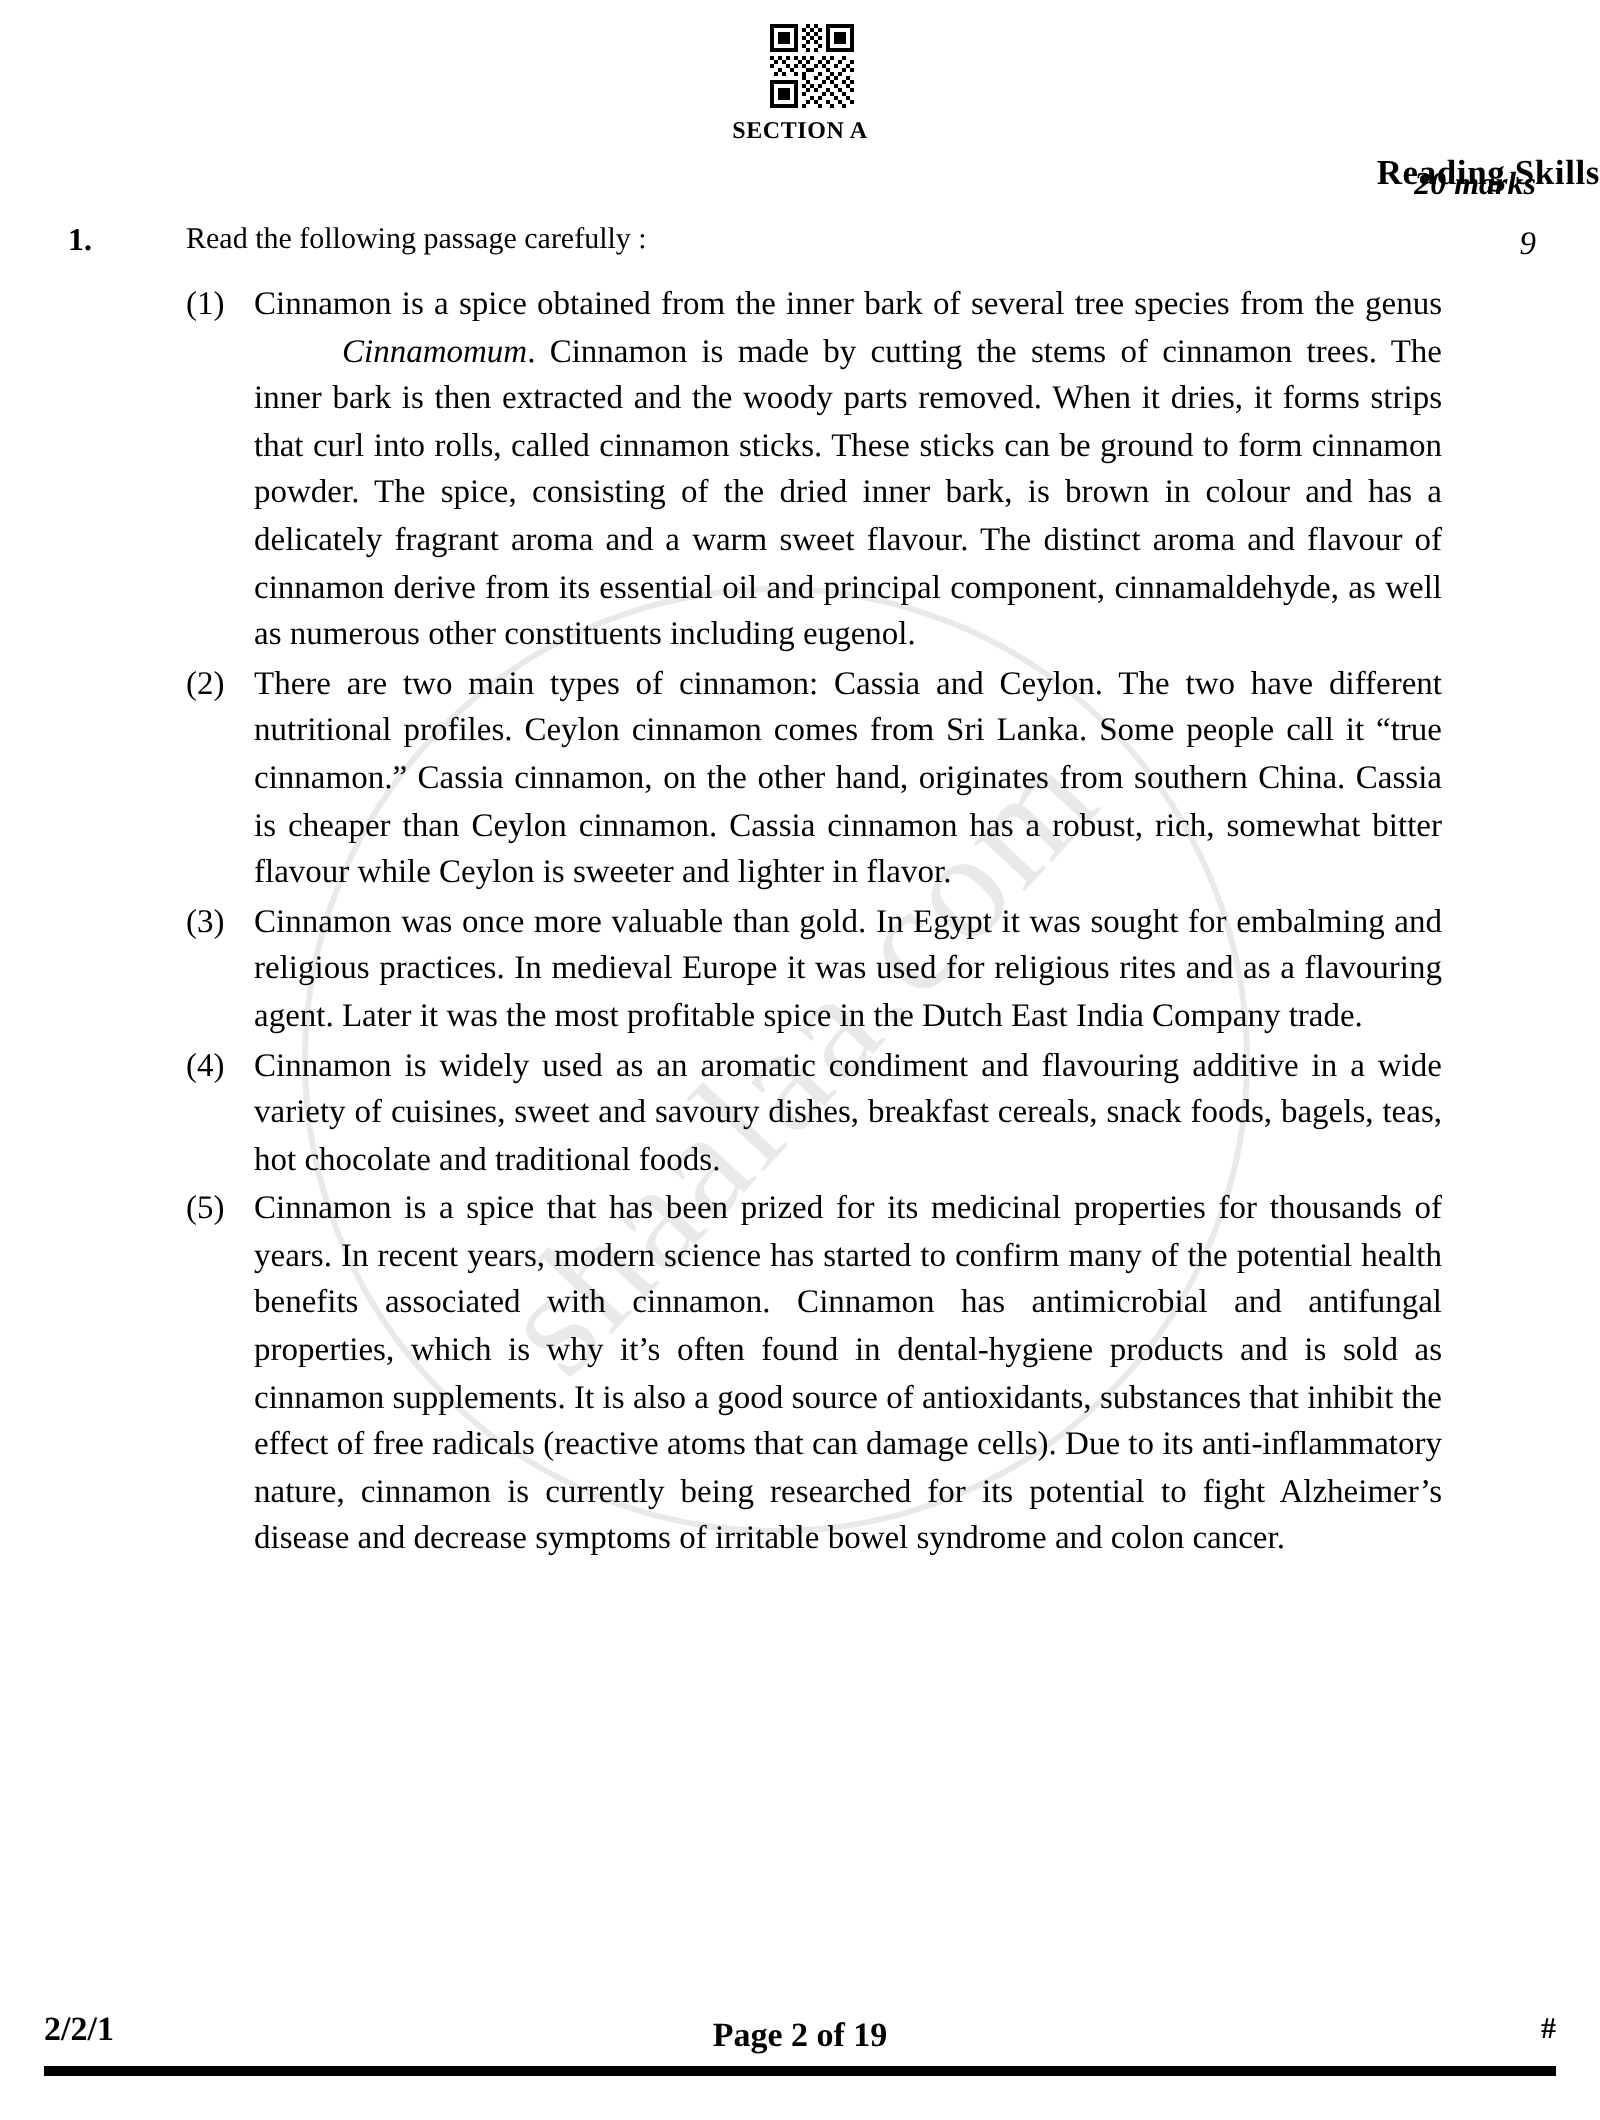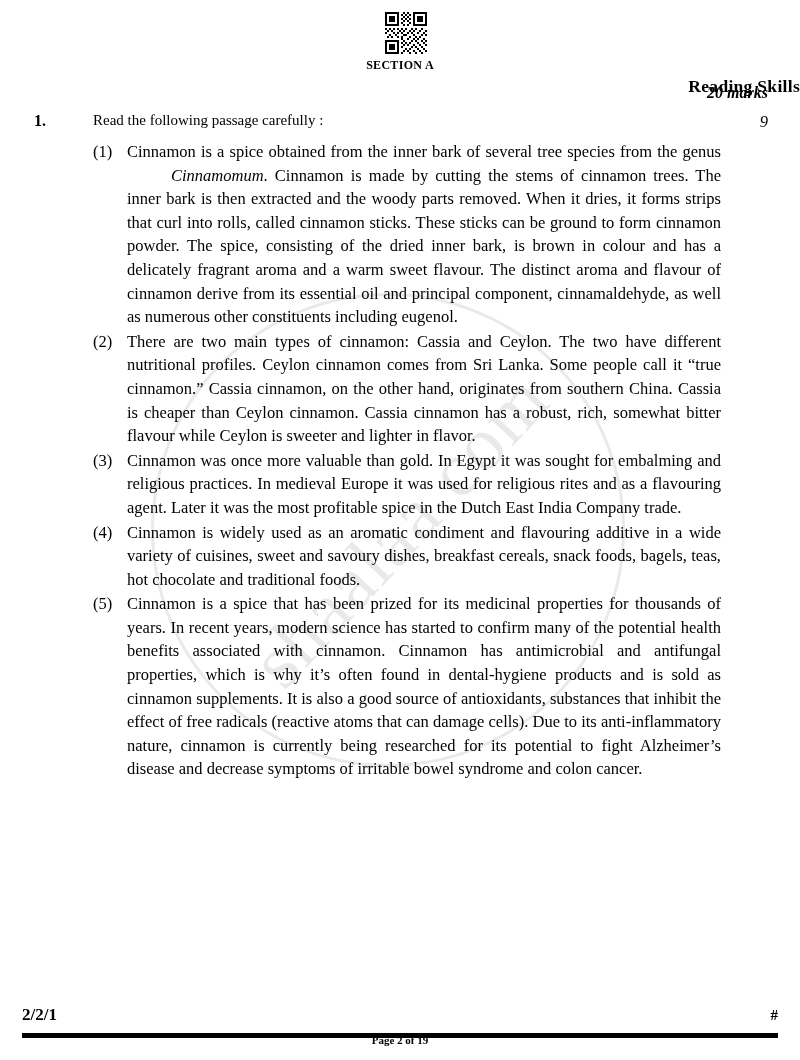--- a/index.html
+++ b/index.html
@@ -165,22 +165,21 @@
     font-size: 17px;
     text-align: right;
   }
   .footer-center {
     position: absolute;
     left: 0;
     right: 0;
     top: 3px;
     text-align: center;
     font-weight: bold;
-    font-size: 11px;
-    margin-top: 26px;
+    font-size: 17px;
   }
   .footer-right {
     position: absolute;
     right: 0;
     top: 2px;
     font-weight: bold;
     font-size: 15px;
   }
   .footer-rule {
     margin-top: 4px;

